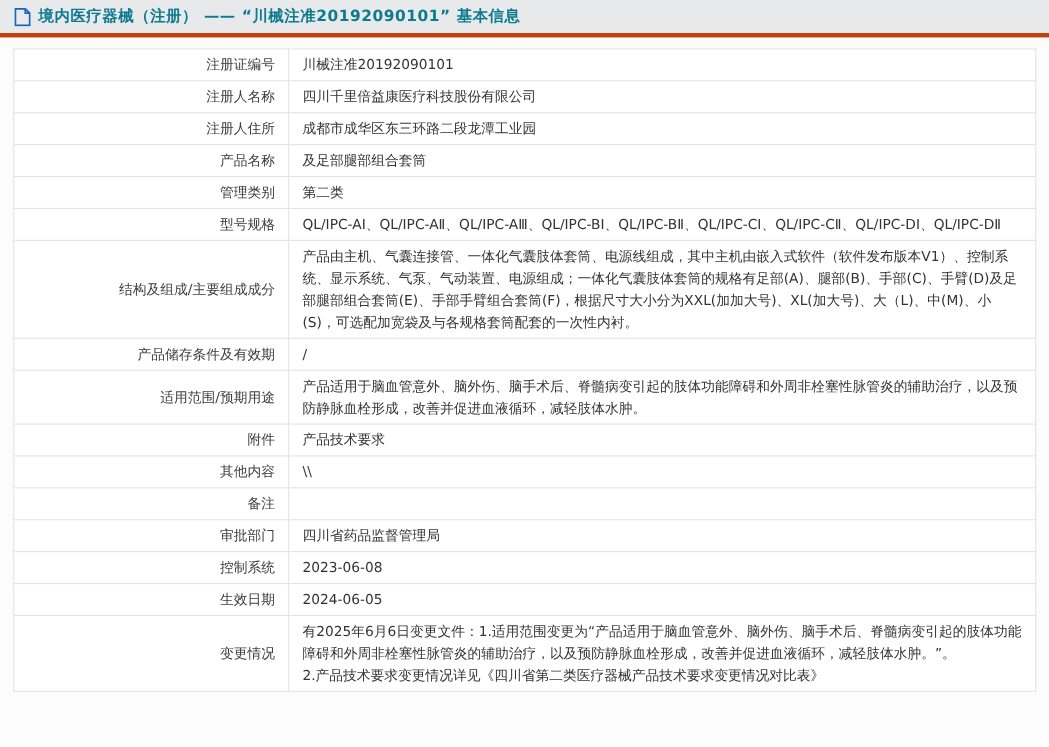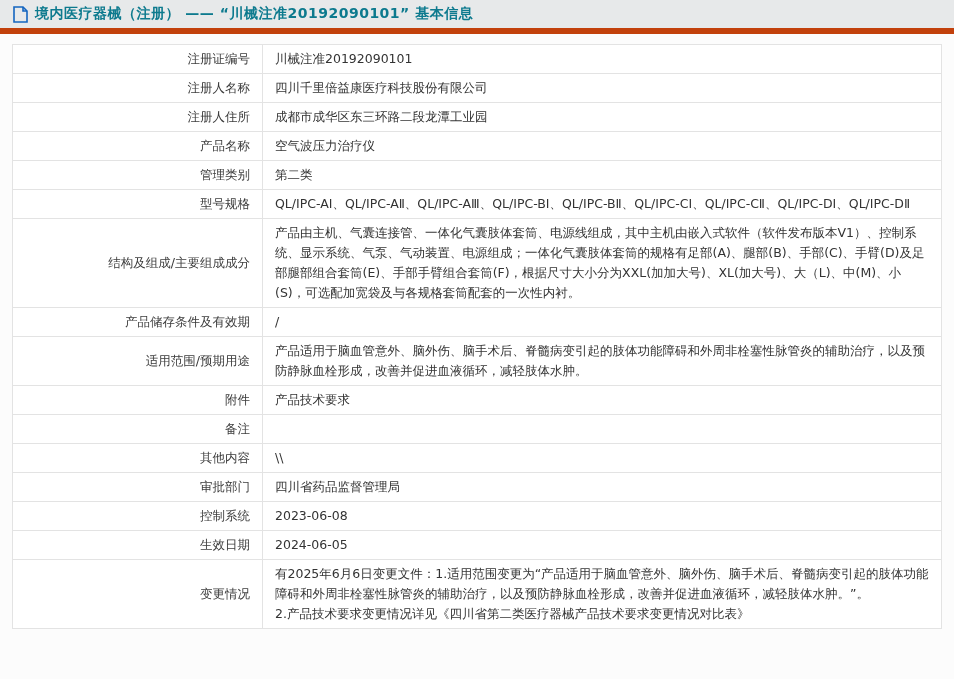--- a/index.html
+++ b/index.html
@@ -7,21 +7,21 @@
   body {
     width: 954px;
     height: 679px;
     background: #fcfcfc;
     font-family: "DejaVu Sans", "Liberation Sans", sans-serif;
     color: #333;
   }
   .page-header {
     height: 34px;
     background: #e7e9ea;
-    border-bottom: 6px solid #c2410c;
+    border-bottom: 4px solid #c2410c;
     display: flex;
     align-items: center;
     padding: 0 13px;
   }
   .doc-icon {
     width: 15px; height: 17px;
     margin-right: 7px;
     flex: 0 0 auto;
   }
   .page-title {
@@ -85,21 +85,21 @@
         <tr class="row-min">
           <td class="cell-label">注册人名称</td>
           <td class="cell-value">四川千里倍益康医疗科技股份有限公司</td>
         </tr>
         <tr class="row-min">
           <td class="cell-label">注册人住所</td>
           <td class="cell-value">成都市成华区东三环路二段龙潭工业园</td>
         </tr>
         <tr class="row-min">
           <td class="cell-label">产品名称</td>
-          <td class="cell-value">空气波压力治疗仪</td>
+          <td class="cell-value">及足部腿部组合套筒</td>
         </tr>
         <tr class="row-min">
           <td class="cell-label">管理类别</td>
           <td class="cell-value">第二类</td>
         </tr>
         <tr class="row-min">
           <td class="cell-label">型号规格</td>
           <td class="cell-value">QL/IPC-AⅠ、QL/IPC-AⅡ、QL/IPC-AⅢ、QL/IPC-BⅠ、QL/IPC-BⅡ、QL/IPC-CⅠ、QL/IPC-CⅡ、QL/IPC-DⅠ、QL/IPC-DⅡ</td>
         </tr>
         <tr class="row-min">
@@ -112,26 +112,26 @@
         </tr>
         <tr class="row-min">
           <td class="cell-label">适用范围/预期用途</td>
           <td class="cell-value">产品适用于脑血管意外、脑外伤、脑手术后、脊髓病变引起的肢体功能障碍和外周非栓塞性脉管炎的辅助治疗，以及预防静脉血栓形成，改善并促进血液循环，减轻肢体水肿。</td>
         </tr>
         <tr class="row-min">
           <td class="cell-label">附件</td>
           <td class="cell-value">产品技术要求</td>
         </tr>
         <tr class="row-min">
+          <td class="cell-label">其他内容</td>
+          <td class="cell-value">\\</td>
+        </tr>
+        <tr class="row-min">
           <td class="cell-label">备注</td>
           <td class="cell-value"></td>
-        </tr>
-        <tr class="row-min">
-          <td class="cell-label">其他内容</td>
-          <td class="cell-value">\\</td>
         </tr>
         <tr class="row-min">
           <td class="cell-label">审批部门</td>
           <td class="cell-value">四川省药品监督管理局</td>
         </tr>
         <tr class="row-min">
           <td class="cell-label">控制系统</td>
           <td class="cell-value">2023-06-08</td>
         </tr>
         <tr class="row-min">

